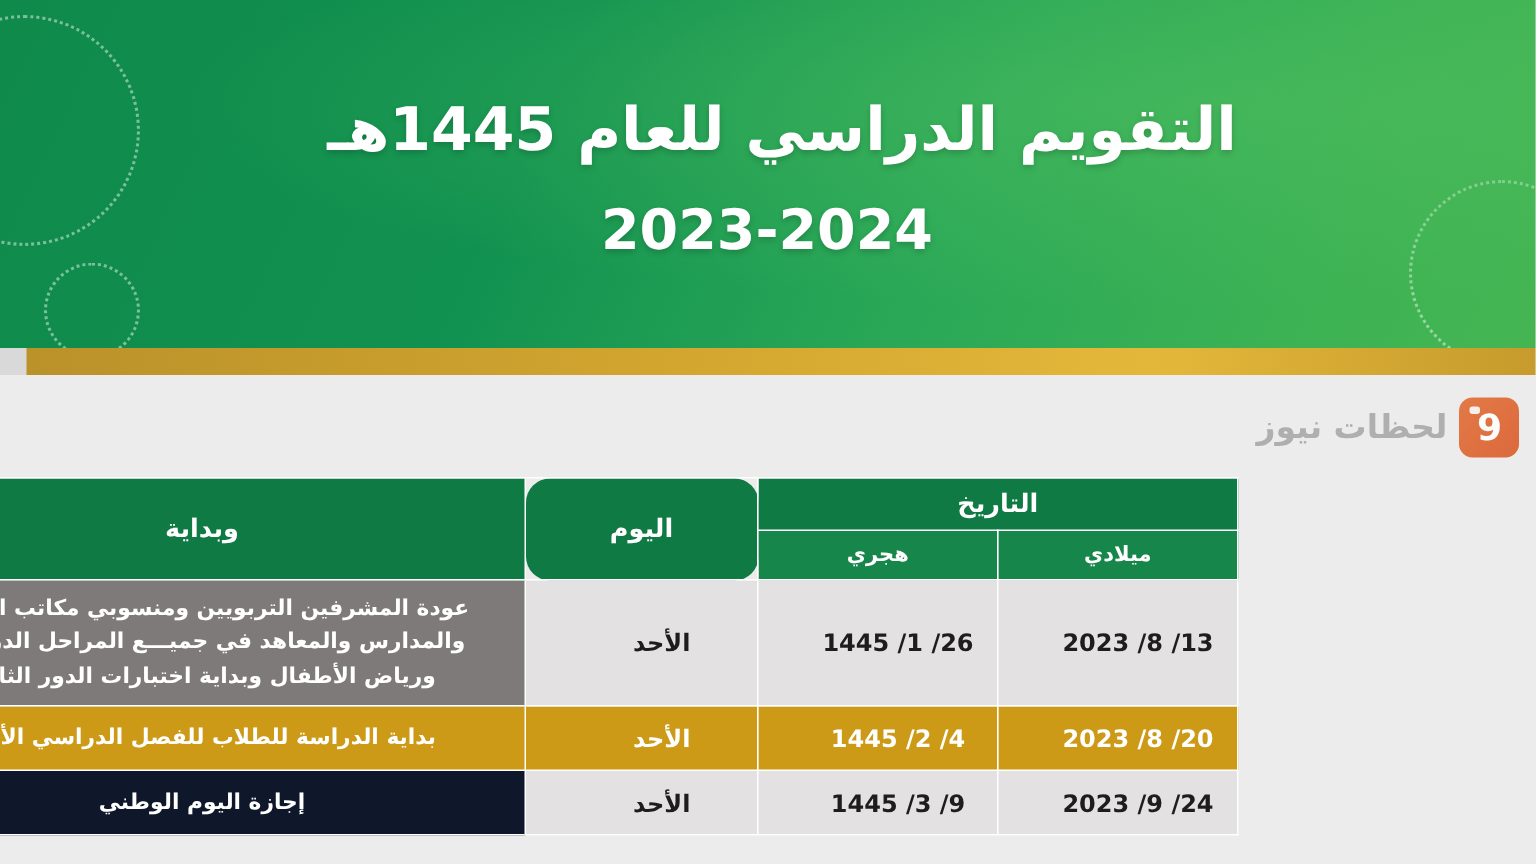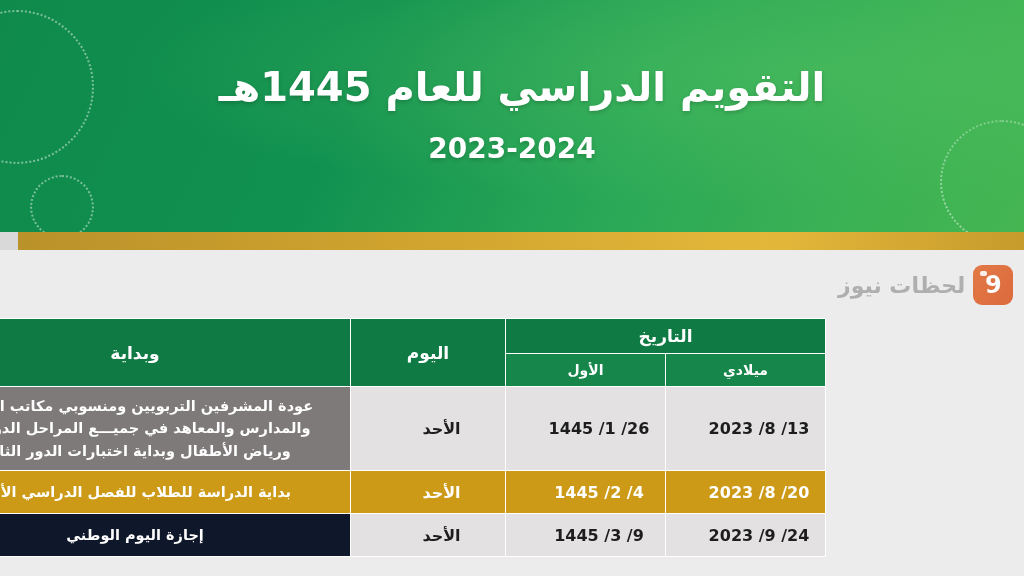--- a/index.html
+++ b/index.html
@@ -58,21 +58,21 @@
     color: #ffffff;
     font-size: 40px;
     font-weight: bold;
     letter-spacing: 0;
     line-height: 1.25;
     text-shadow: 0 2px 4px rgba(0,0,0,0.18);
     margin-left: 20px;
   }
   .subtitle {
     color: #ffffff;
-    font-size: 28px;
+    font-size: 37px;
     font-weight: bold;
     margin-top: 20px;
     direction: ltr;
     text-shadow: 0 2px 4px rgba(0,0,0,0.18);
   }
 
   
   .gold-band {
     position: absolute;
     top: 232px;
@@ -174,20 +174,21 @@
     background: #0f7a43;
     color: #ffffff;
     font-size: 17px;
     font-weight: bold;
   }
   .th-day {
     background: #0f7a43;
     color: #ffffff;
     font-size: 17px;
     font-weight: bold;
+    border-radius: 16px;
   }
 
   td.date, td.day {
     font-size: 16px;
     font-weight: bold;
     color: #1d1d1d;
     background: #e3e1e1;
     height: 40px;
     direction: ltr;
     padding-left: 28px;
@@ -249,21 +250,21 @@
         <col class="col-top">
       </colgroup>
       <thead>
         <tr>
           <th class="th-main" colspan="2">التاريخ</th>
           <th class="th-day" rowspan="2">اليوم</th>
           <th class="th-topic" rowspan="2">وبداية</th>
         </tr>
         <tr>
           <th class="th-sub">ميلادي</th>
-          <th class="th-sub">الأول</th>
+          <th class="th-sub">هجري</th>
         </tr>
       </thead>
       <tbody>
         <tr class="row-gray">
           <td class="date">2023 /8 /13</td>
           <td class="date">1445 /1 /26</td>
           <td class="day">الأحد</td>
           <td class="topic">عودة المشرفين التربويين ومنسوبي مكاتب التعليم والمدارس والمعاهد في جميـــع المراحل الدراسية ورياض الأطفال وبداية اختبارات الدور الثاني</td>
         </tr>
         <tr class="row-gold">

